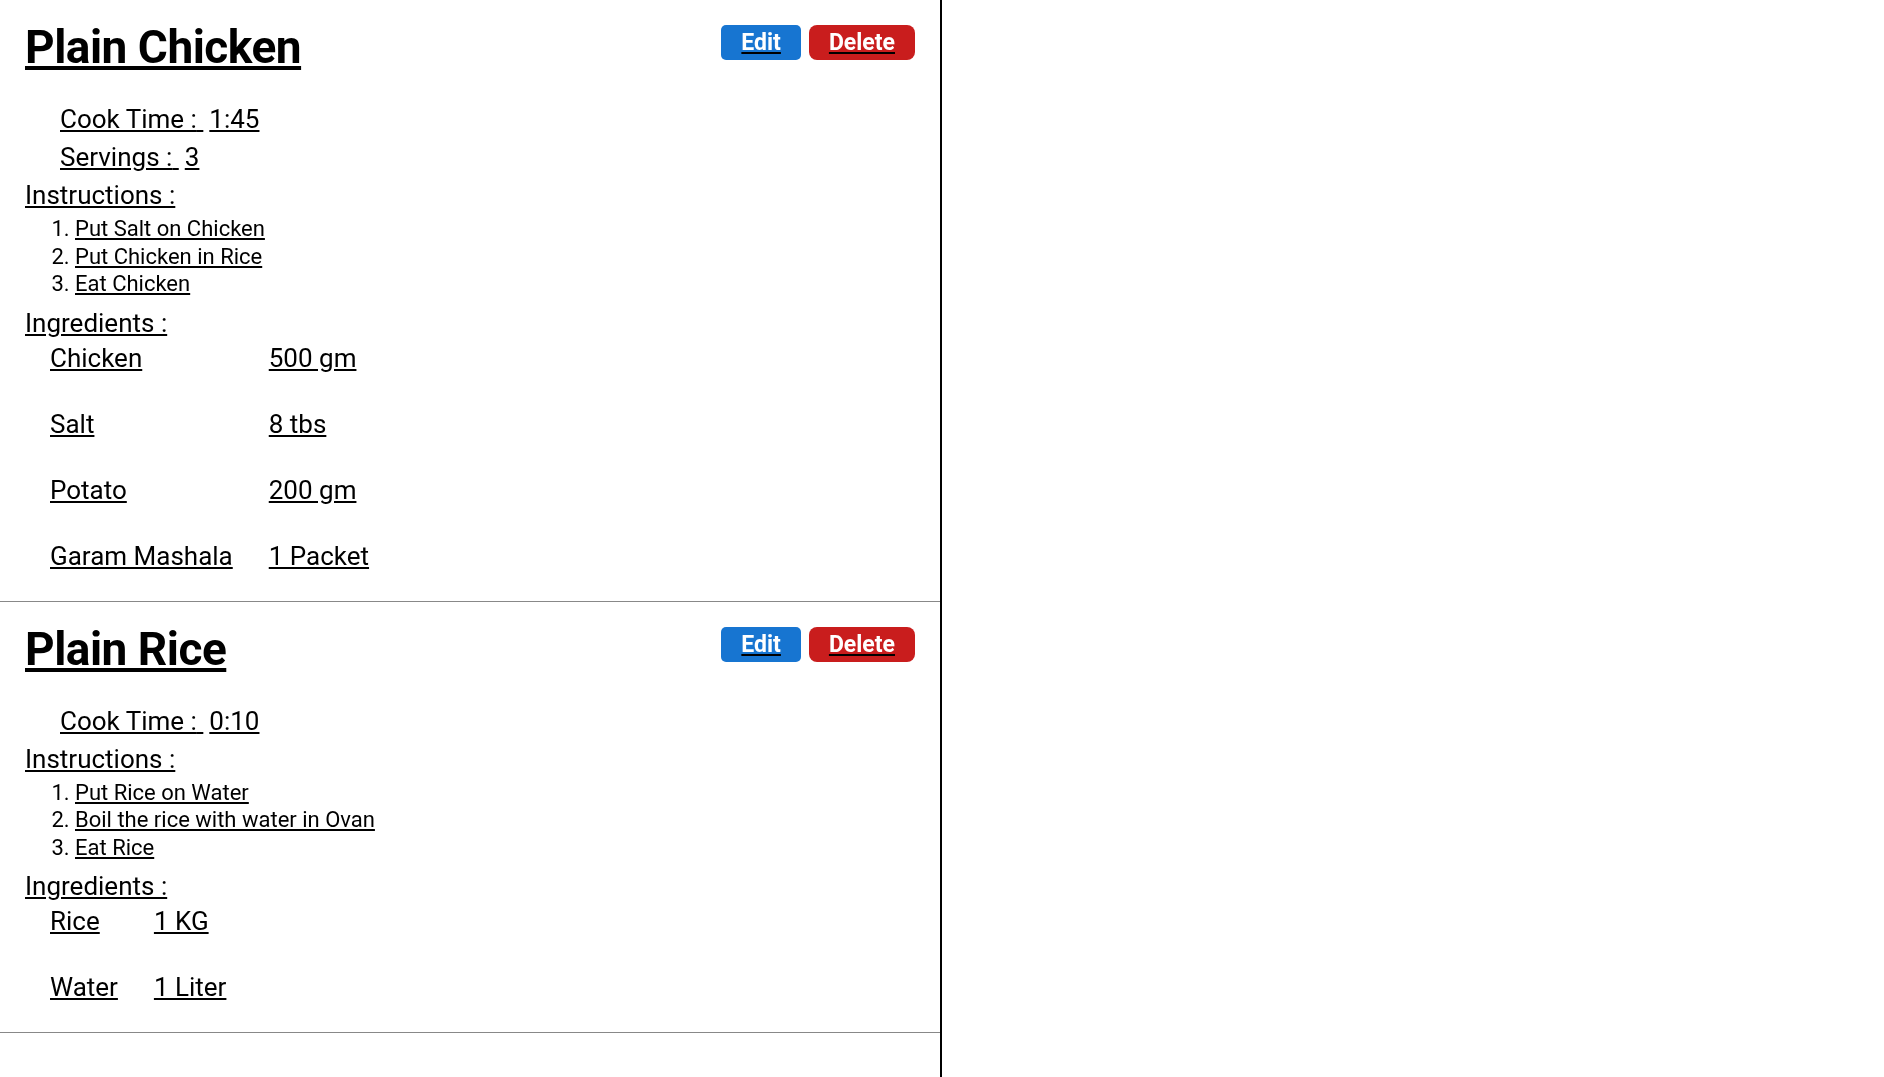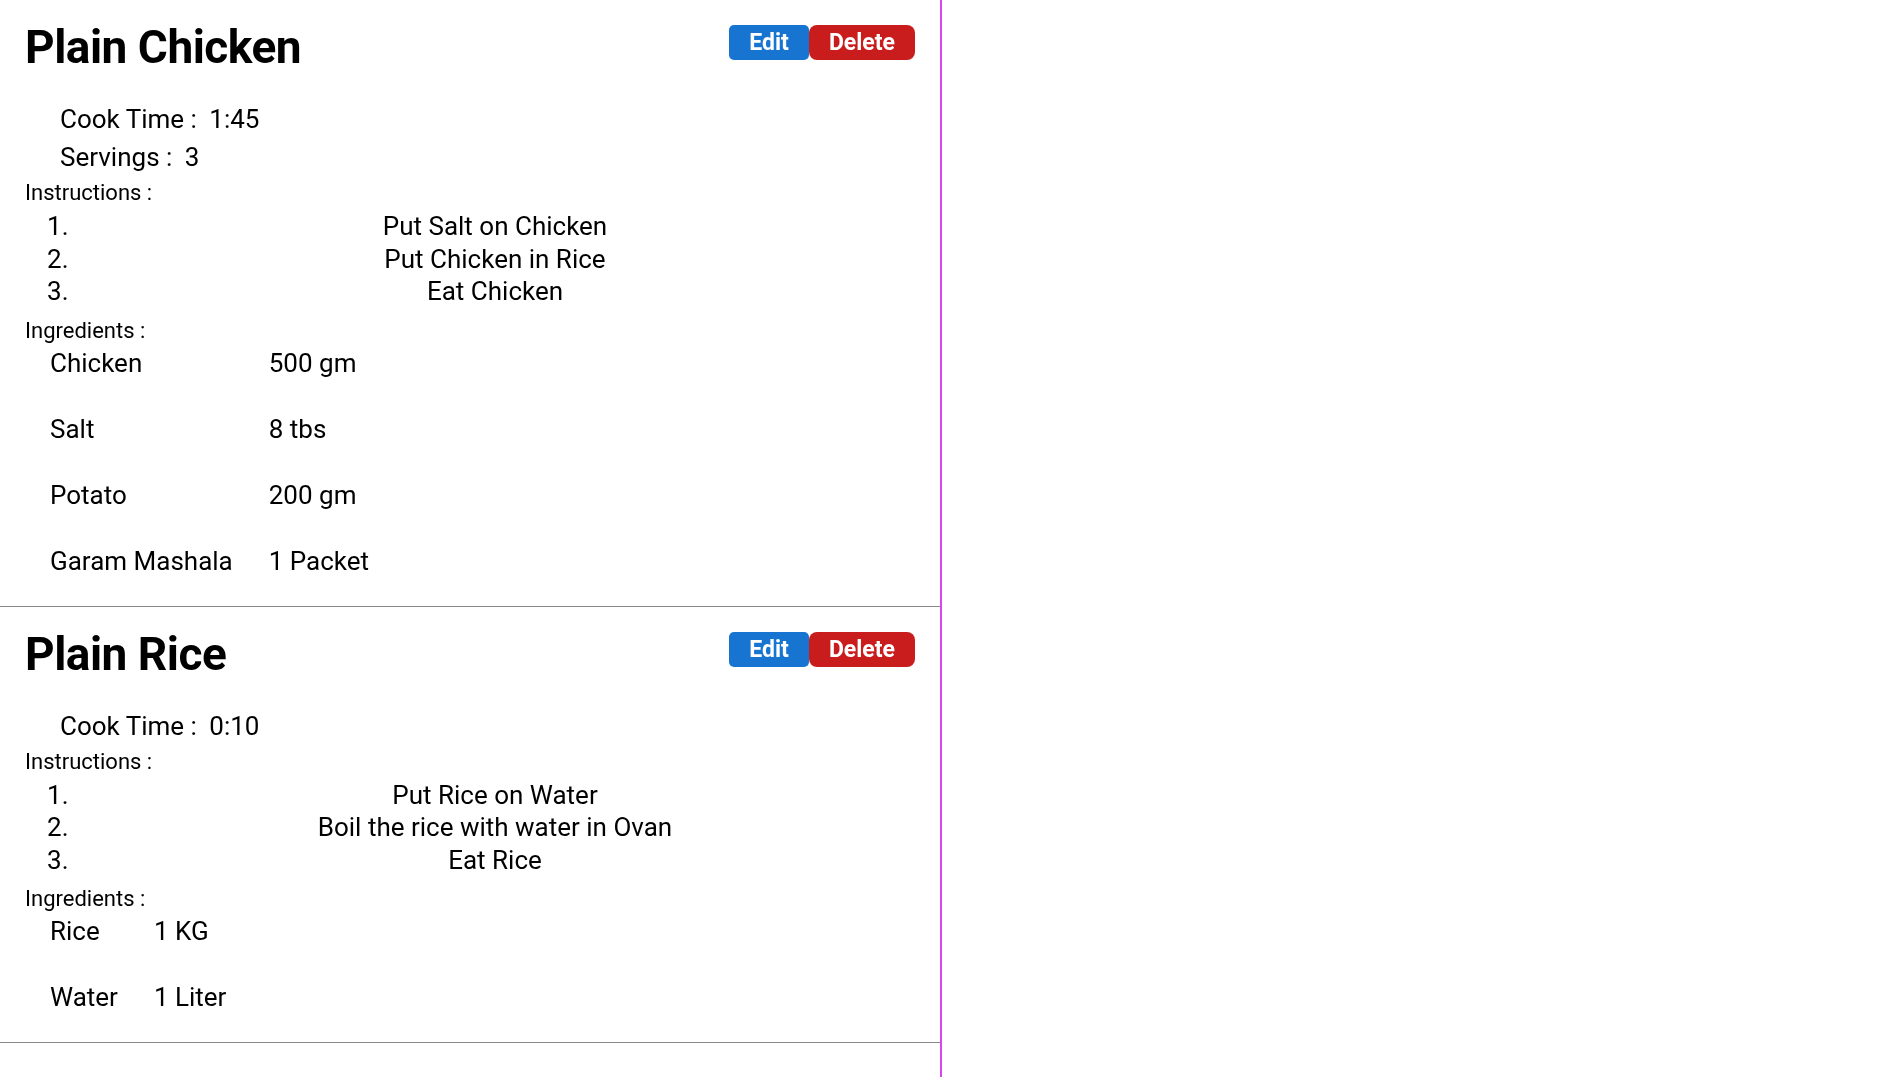--- a/index.html
+++ b/index.html
@@ -12,22 +12,23 @@
       background: #fff;
       color: #000;
     }
     .app {
       display: flex;
       width: 100%;
       min-height: 100vh;
     }
     .left-panel {
       width: 50%;
-      border-right: 2px solid #d946ef;
+      border-right: 2px solid #000000;
       overflow-y: auto;
+      text-decoration: underline;
     }
     .right-panel {
       width: 50%;
     }
     .recipe {
       padding: 20px 25px 30px 25px;
       border-bottom: 1px solid #888;
     }
     .recipe-header {
       display: flex;
@@ -35,20 +36,21 @@
       align-items: flex-start;
       margin-bottom: 30px;
     }
     .recipe-title {
       font-size: 46px;
       font-weight: 700;
       letter-spacing: -0.5px;
     }
     .button-group {
       display: flex;
+      gap: 8px;
       margin-top: 5px;
       justify-content: center;
     }
     .btn {
       border: none;
       color: #fff;
       font-weight: 700;
       font-size: 23px;
       padding: 4px 20px;
       border-radius: 5px;
@@ -68,30 +70,29 @@
     }
     .info-label {
       display: inline;
       margin-left: 35px;
     }
     .info-value {
       display: inline;
       margin-left: 6px;
     }
     .section-label {
-      font-size: 22px;
+      font-size: 26px;
       margin-top: 8px;
       margin-bottom: 5px;
     }
     .instructions-list {
       list-style: decimal;
       padding-left: 50px;
-      font-size: 26px;
+      font-size: 22px;
       margin-bottom: 10px;
-      text-align: center;
     }
     .instructions-list li {
       line-height: 1.25;
     }
     .ingredients-grid {
       display: grid;
       grid-template-columns: max-content max-content;
       column-gap: 50px;
       row-gap: 4px;
       padding-left: 25px;

